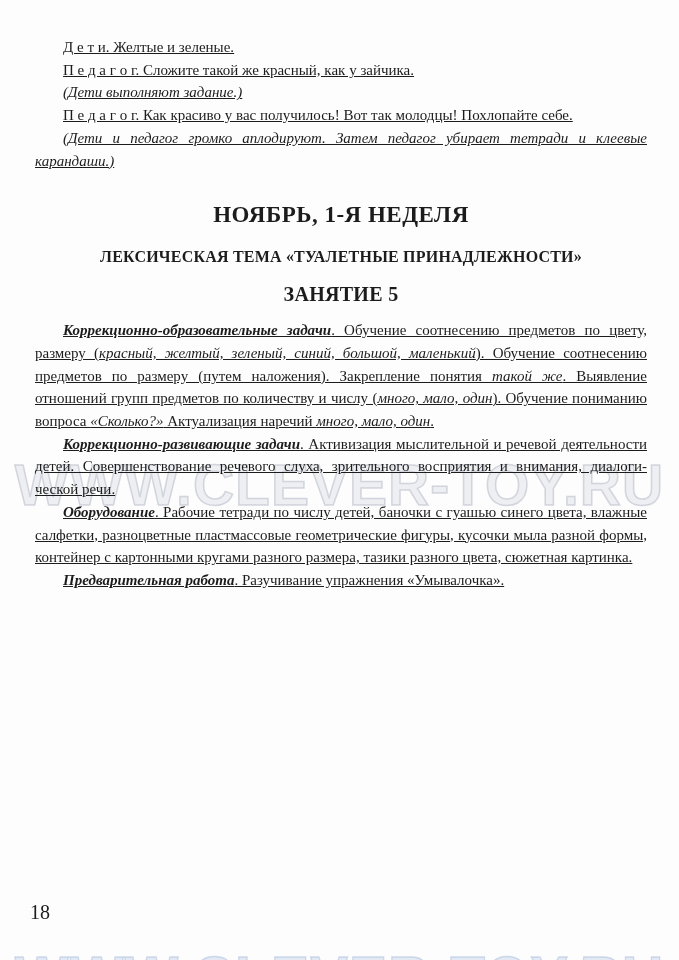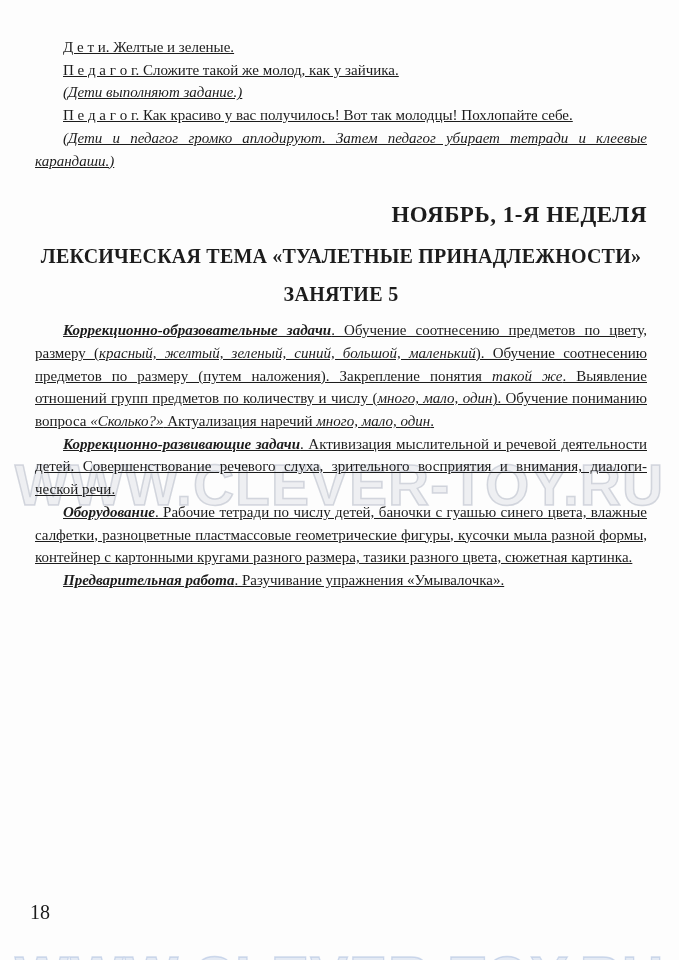--- a/index.html
+++ b/index.html
@@ -11,26 +11,26 @@
   }
   .textblock{position:absolute;left:35px;top:36px;width:612px;z-index:2;}
   .para{
     margin:0;text-indent:28px;text-align:justify;
     font-size:15px;line-height:22.7px;hyphens:manual;text-decoration:underline;
   }
   .i{font-style:italic;}
   .b{font-weight:700;}
   .bi{font-weight:700;font-style:italic;}
   .h-week{
-    margin:30px 0 0;text-align:right;font-weight:700;
+    margin:30px 0 0;text-align:center;font-weight:700;
     font-size:23px;line-height:26px;letter-spacing:.5px;
   }
   .h-theme{
     margin:17px 0 0;text-align:center;font-weight:700;
-    font-size:20px;line-height:23px;letter-spacing:.2px;
+    font-size:16px;line-height:23px;letter-spacing:.2px;
   }
   .h-lesson{
     margin:16px 0 0;text-align:center;font-weight:700;
     font-size:20px;line-height:20px;letter-spacing:.3px;
   }
   .body-sec{margin-top:15px;}
   .watermark{
     position:absolute;left:0;width:100%;text-align:center;
     font-family:"Liberation Sans", sans-serif;font-weight:700;
     white-space:nowrap;z-index:1;pointer-events:none;
@@ -53,21 +53,21 @@
 <div class="page">
 
   <div class="watermark wm-mid">WWW.CLEVER-TOY.RU</div>
 
   <div class="watermark wm-bottom">WWW.CLEVER-TOY.RU</div>
 
   <div class="textblock">
 
     <div>
         <p class="para"><span>Д е т и. Желтые и зеленые.</span></p>
-        <p class="para"><span>П е д а г о г. Сложите такой же молод, как у зайчика.</span></p>
+        <p class="para"><span>П е д а г о г. Сложите такой же красный, как у зайчика.</span></p>
         <p class="para"><span class="i">(Дети выполняют задание.)</span></p>
         <p class="para"><span>П е д а г о г. Как красиво у вас получилось! Вот так молод­цы! Похлопайте себе.</span></p>
         <p class="para"><span class="i">(Дети и педагог громко аплодируют. Затем педагог убирает тетради и клеевые карандаши.)</span></p>
       </div>
 
     <h1 class="h-week">НОЯБРЬ, 1-Я НЕДЕЛЯ</h1>
 
     <h2 class="h-theme">ЛЕКСИЧЕСКАЯ ТЕМА «ТУАЛЕТНЫЕ ПРИНАДЛЕЖНОСТИ»</h2>
 
     <h3 class="h-lesson">ЗАНЯТИЕ 5</h3>

